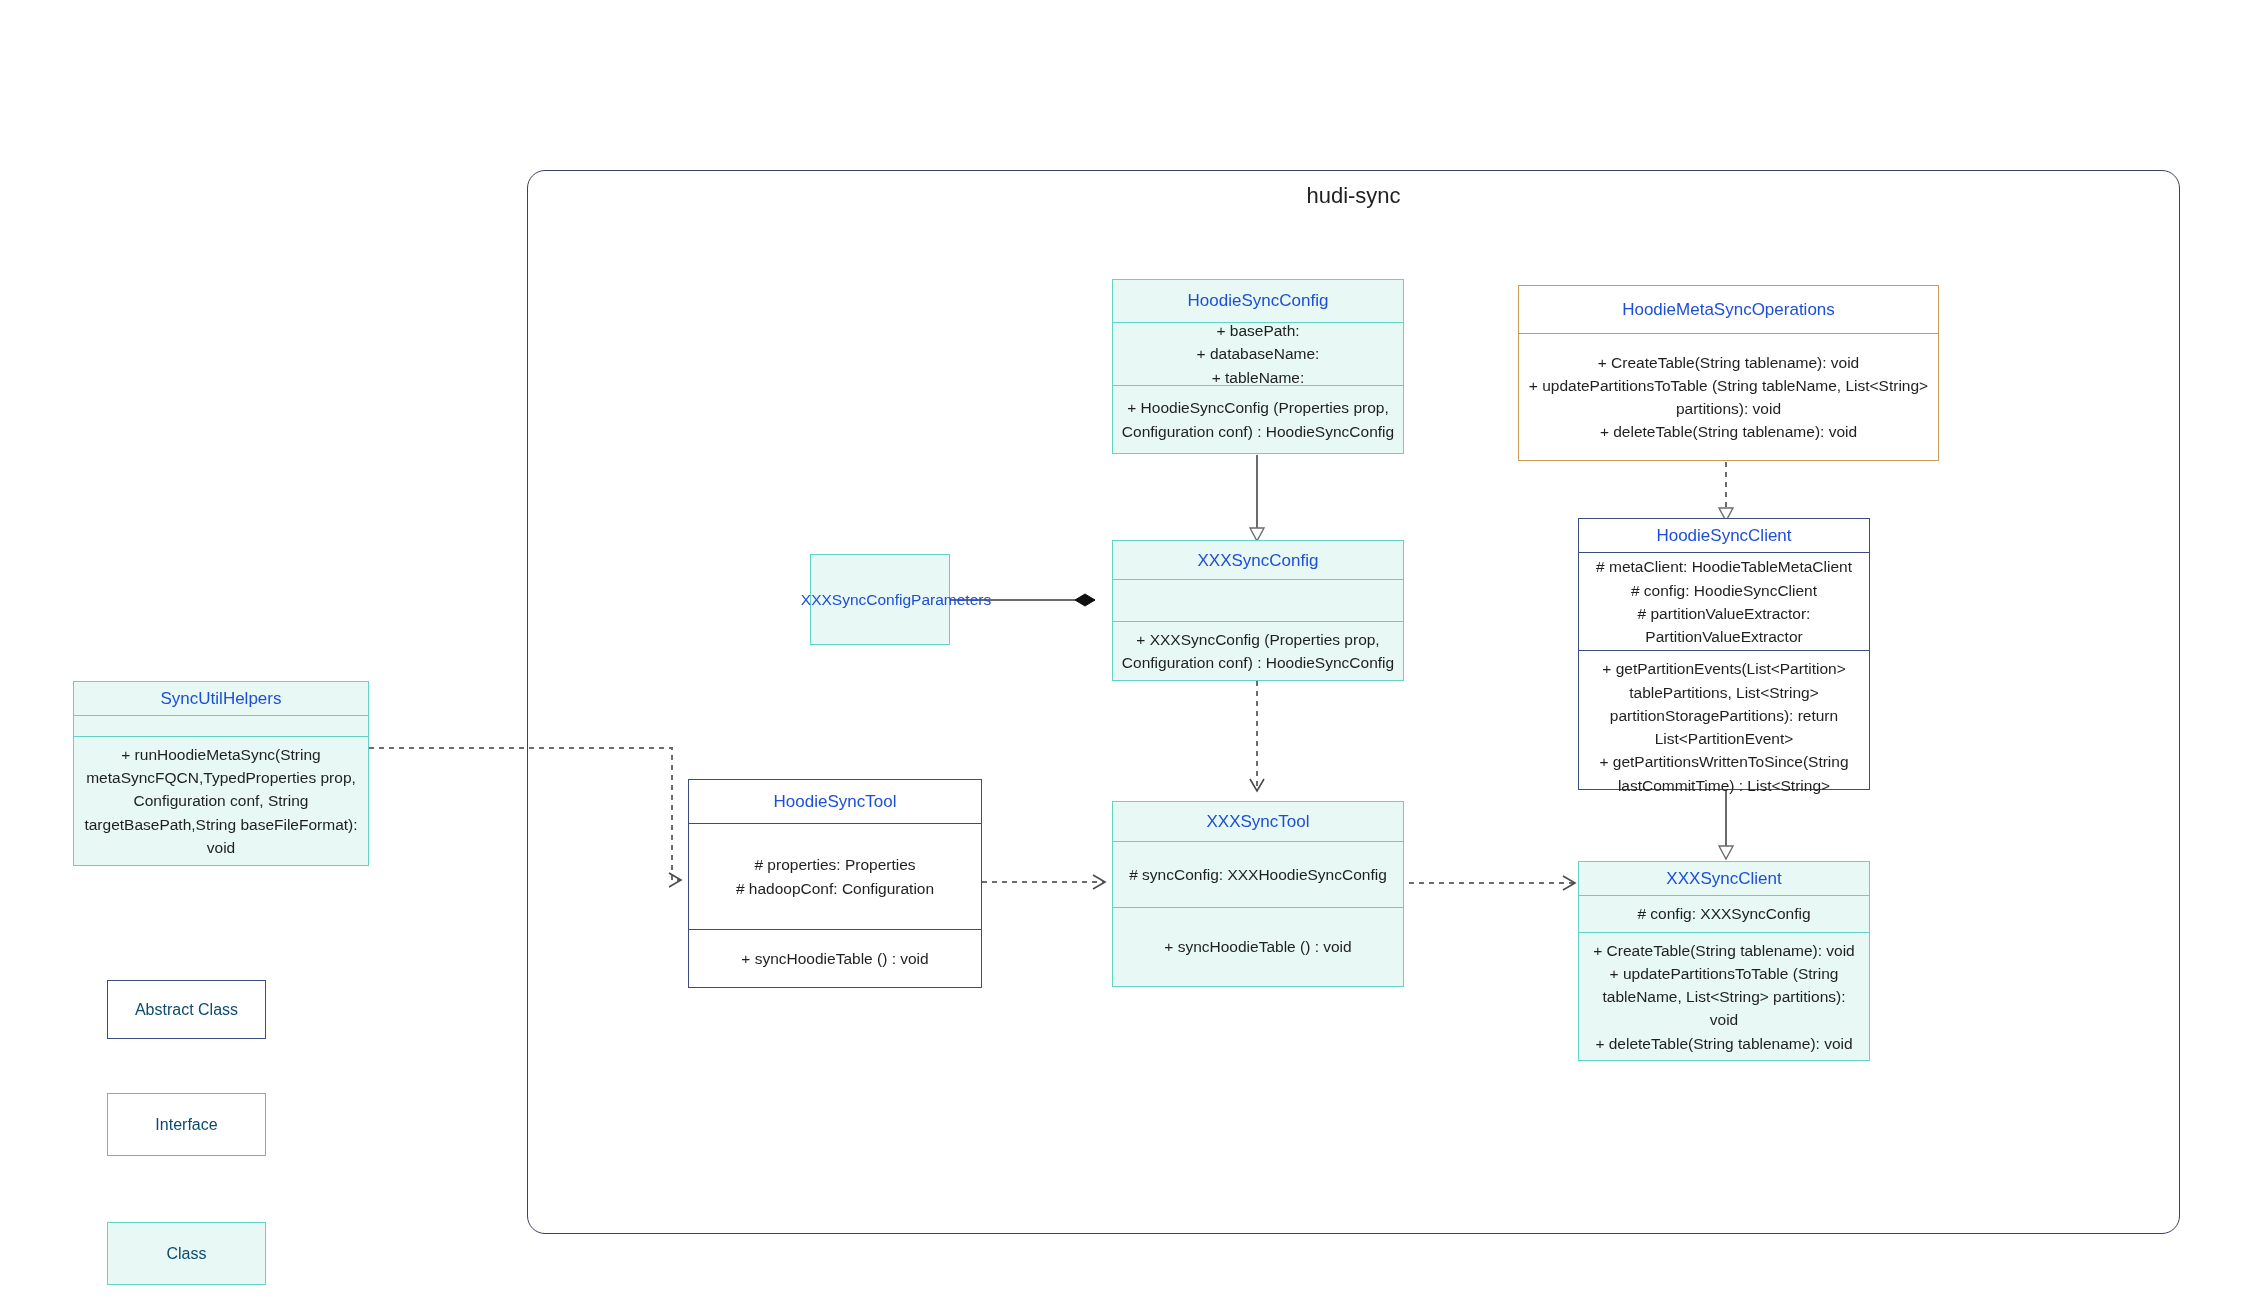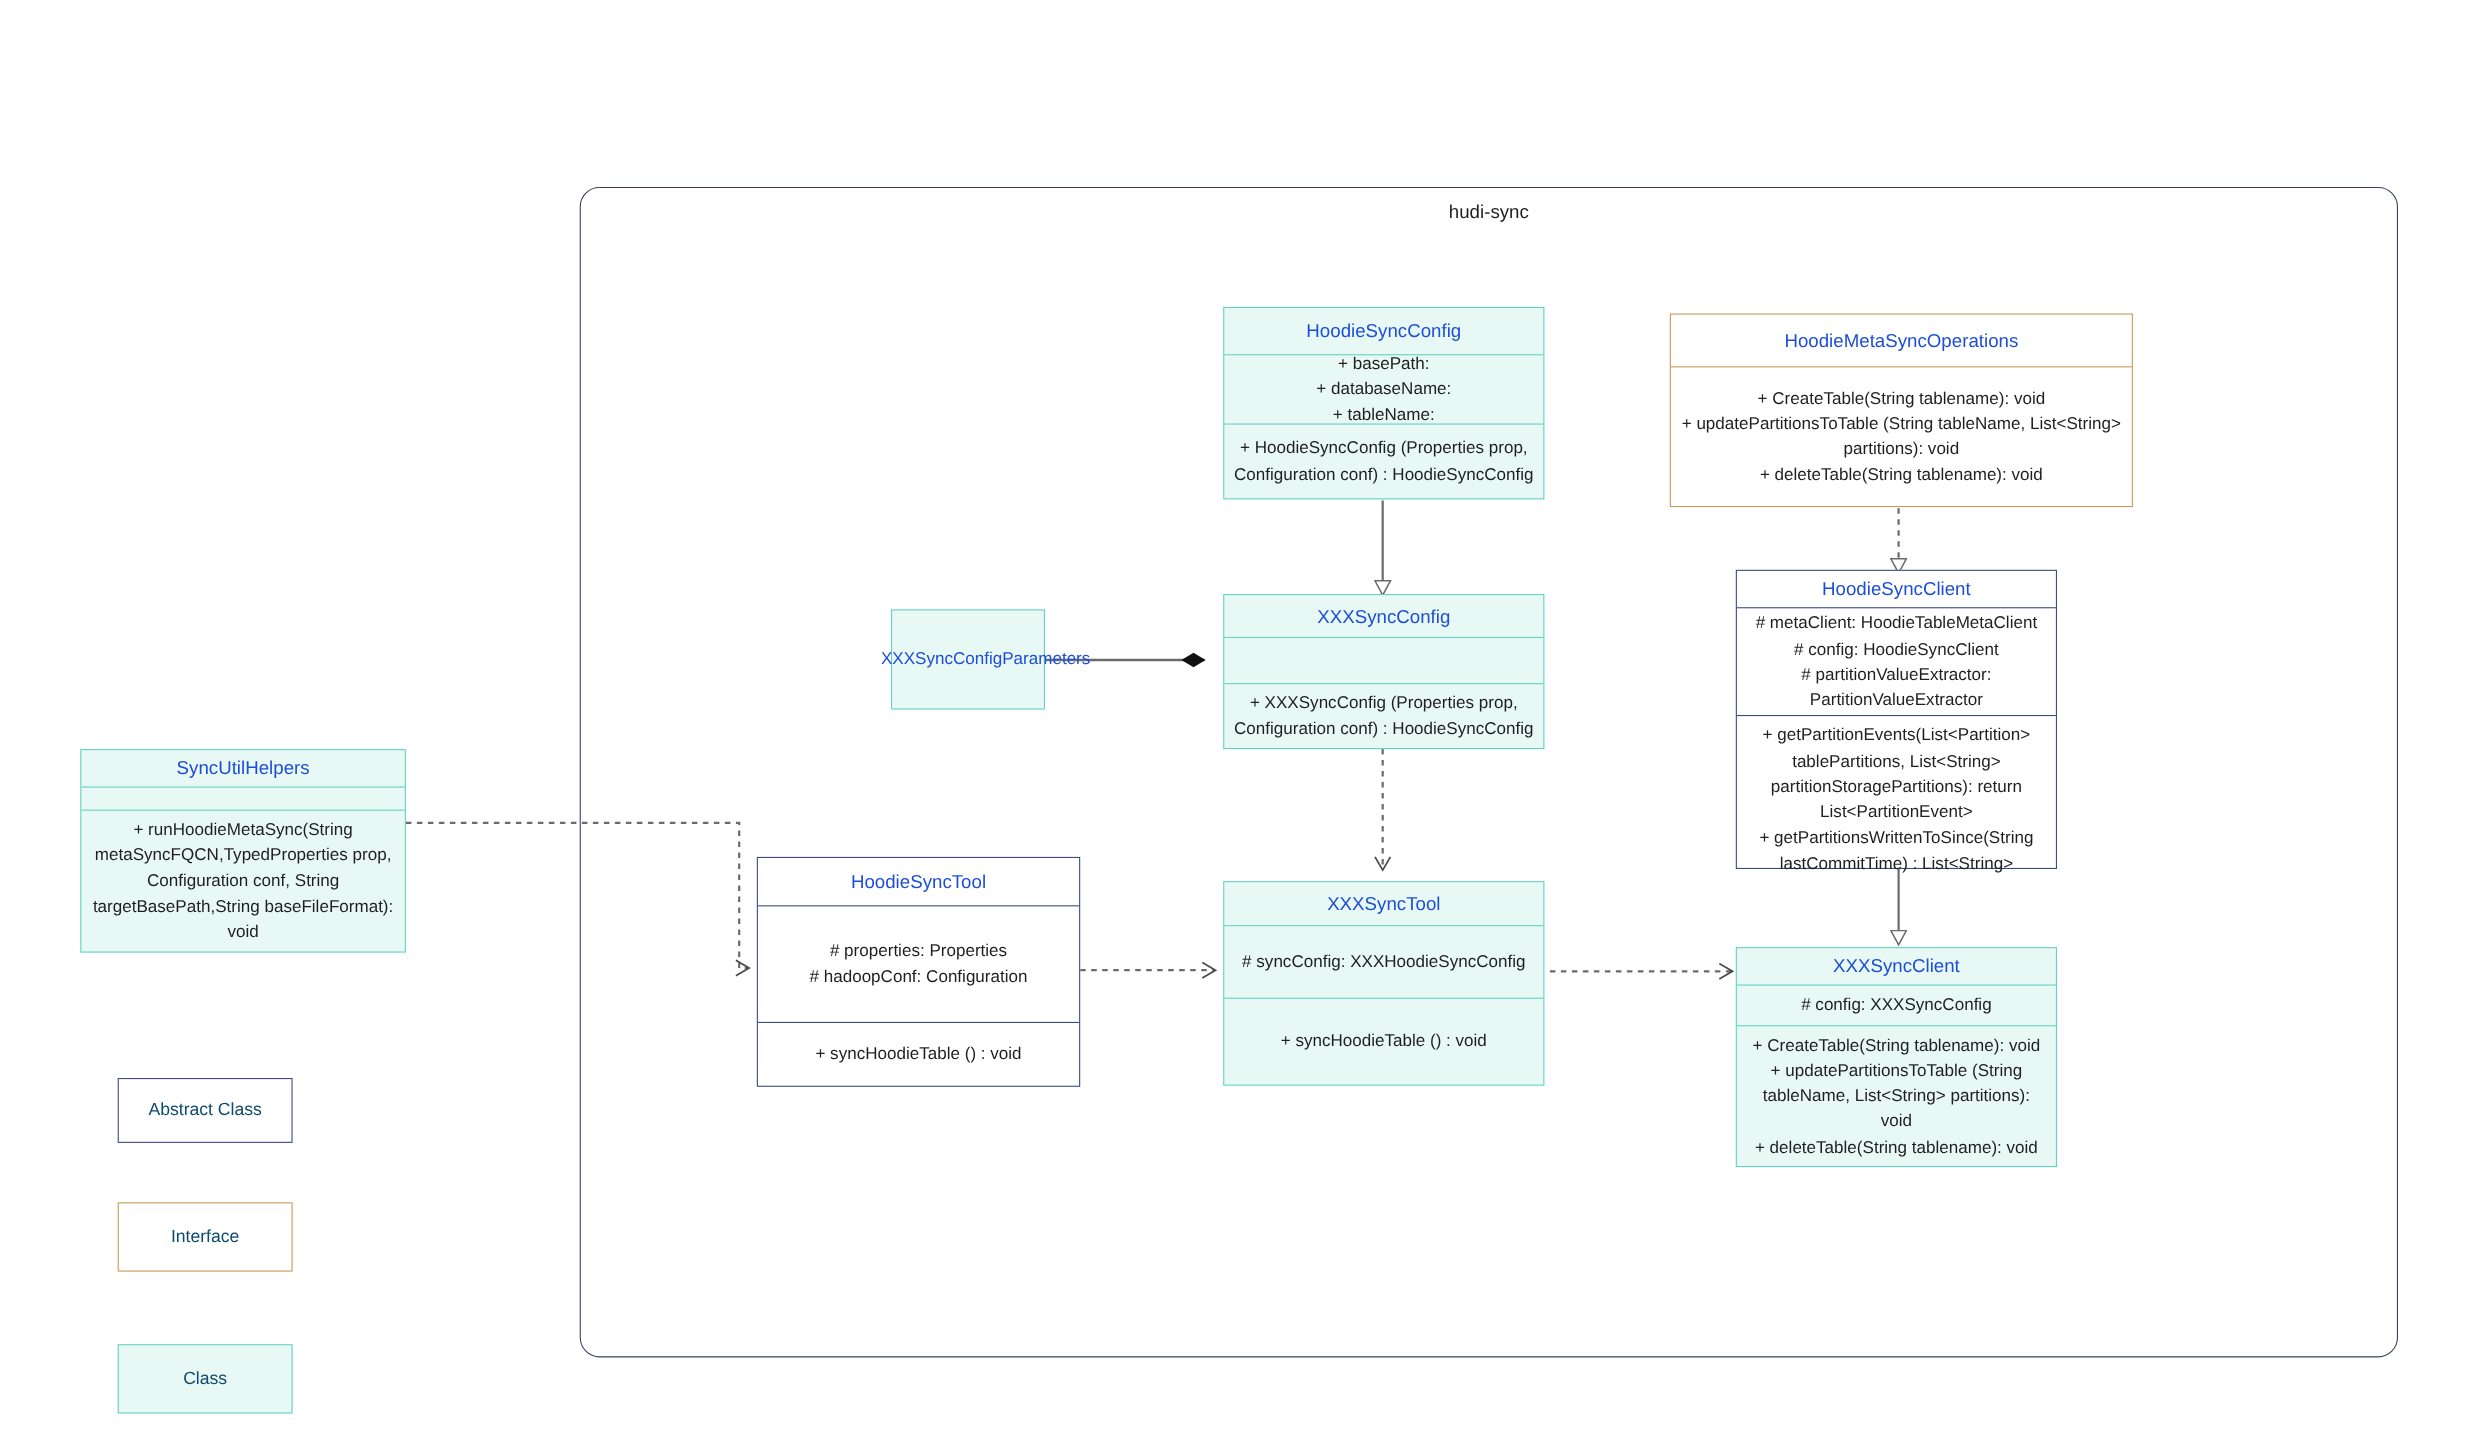--- a/index.html
+++ b/index.html
@@ -27,21 +27,21 @@
     position: absolute;
     border: 1.6px solid #3b4163;
     border-radius: 18px;
     background: transparent;
     box-sizing: border-box;
   }
   .package-title {
     position: absolute;
     width: 100%;
     text-align: center;
-    font-size: 17px;
+    font-size: 22px;
     color: #1f1f1f;
     top: 12px;
     left: 0;
   }
 
   
   .uml {
     position: absolute;
     box-sizing: border-box;
     display: flex;

